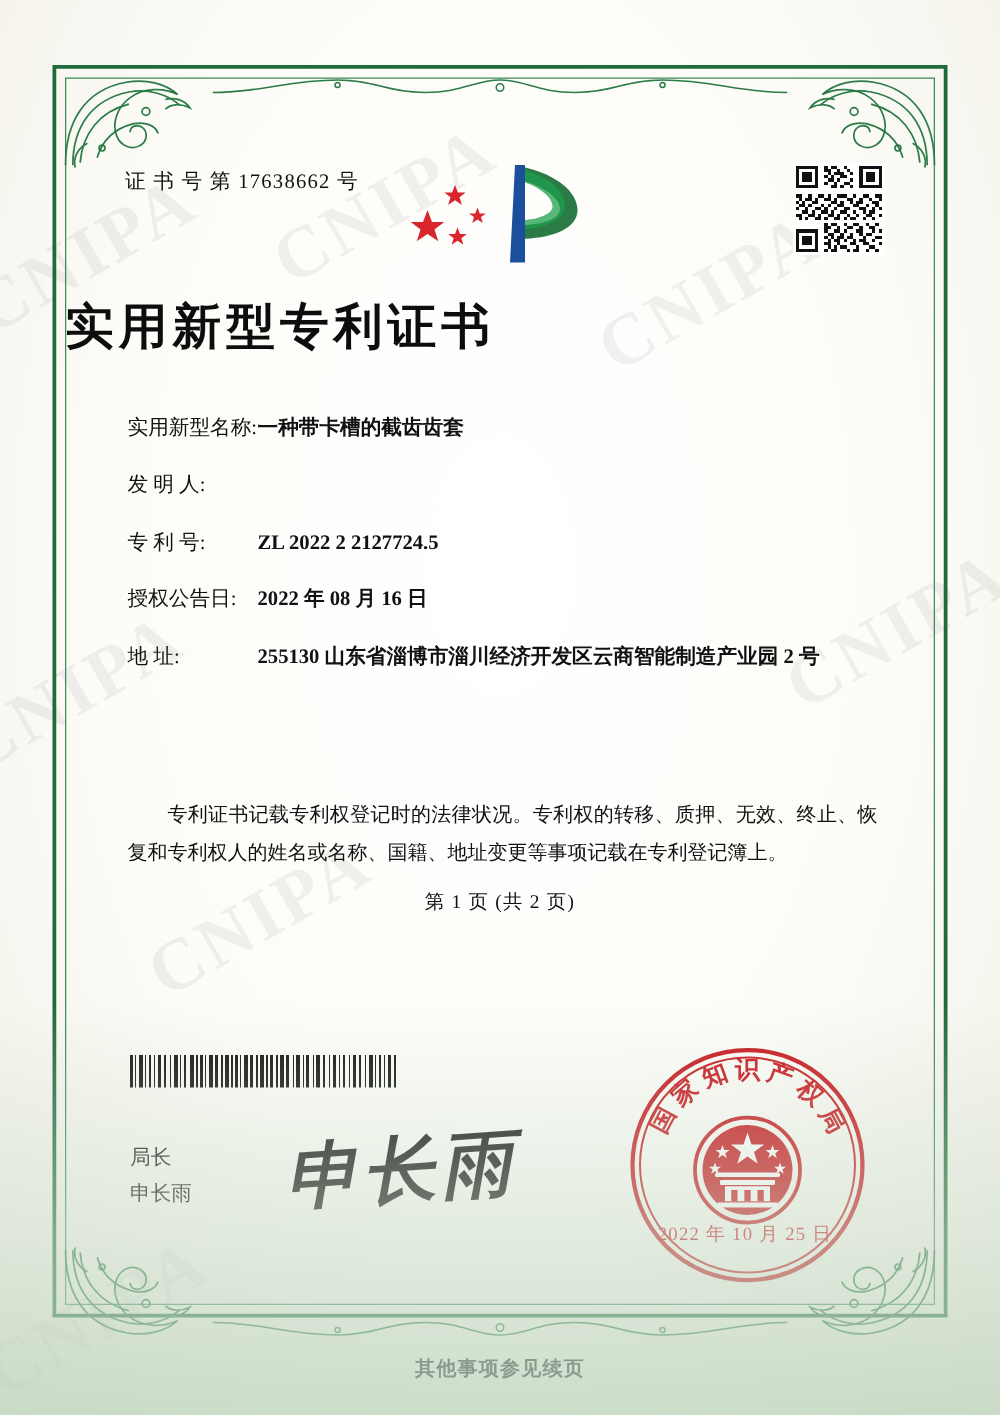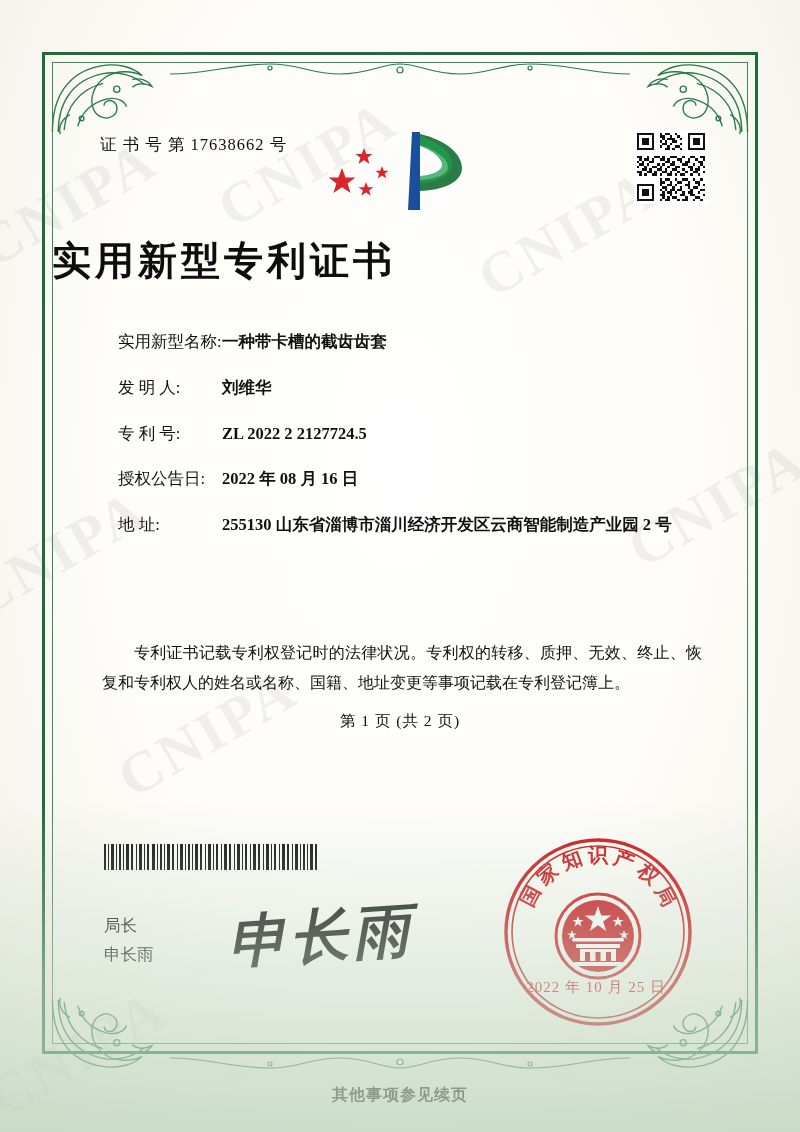--- a/index.html
+++ b/index.html
@@ -140,21 +140,20 @@
 
   
   .fields {
     position: absolute;
     top: 268px;
     left: 50px;
     width: 600px;
     font-family: "Liberation Serif", "DejaVu Serif", serif;
     font-size: 16.5px;
     color: #111;
-    margin-left: 16px;
   }
   .field-row {
     display: flex;
     align-items: flex-start;
     margin-bottom: 21px;
     line-height: 1.5;
   }
   .field-label {
     width: 104px;
     flex: none;
@@ -529,21 +528,20 @@
 
     <div class="fields">
 
       <div class="field-row">
         <div class="field-label">实用新型名称:</div>
         <div class="field-value">一种带卡槽的截齿齿套</div>
       </div>
 
       <div class="field-row">
         <div class="field-label">发 明 人:</div>
-        <div class="field-value">刘维华</div>
       </div>
 
       <div class="field-row">
         <div class="field-label">专 利 号:</div>
         <div class="field-value">ZL 2022 2 2127724.5</div>
       </div>
 
       <div class="field-row">
         <div class="field-label">授权公告日:</div>
         <div class="field-value">2022 年 08 月 16 日</div>

